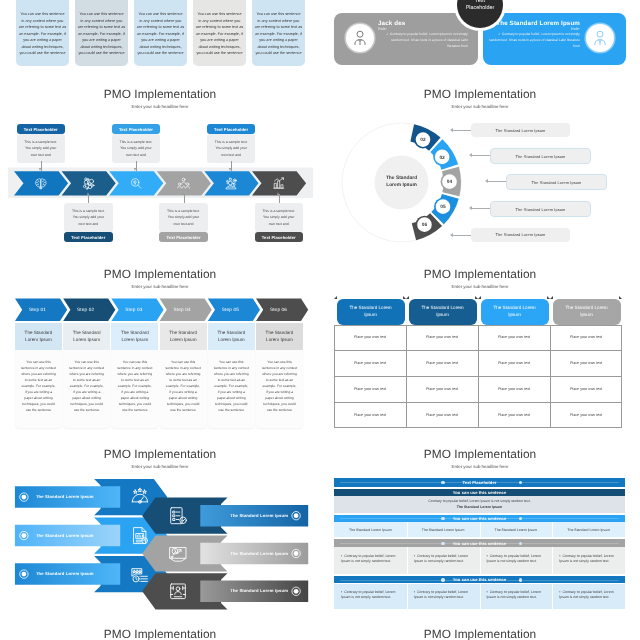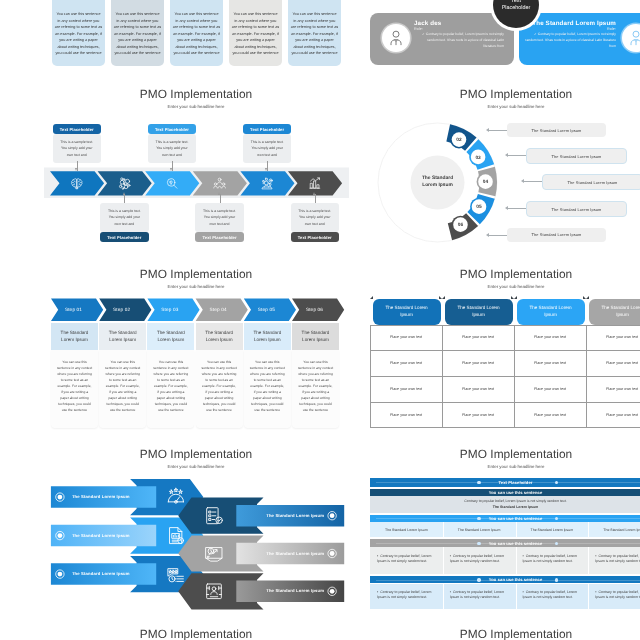--- a/index.html
+++ b/index.html
@@ -1,19 +1,19 @@
 <!DOCTYPE html>
 <html><head>
 <meta charset="utf-8">
 <style>
   html,body{margin:0;padding:0;width:640px;height:640px;background:#fff;
     font-family:"Liberation Sans",sans-serif;overflow:hidden;
     -webkit-font-smoothing:antialiased;text-rendering:geometricPrecision;}
   .deck{position:relative;width:640px;height:640px;background:#fff;}
-  .slide{position:absolute;width:320px;height:180px;overflow:hidden;background:#fff;margin-left:36px;}
+  .slide{position:absolute;width:320px;height:180px;overflow:hidden;background:#fff;}
   .s-title{position:absolute;left:0;width:320px;text-align:center;font-size:11.9px;
     color:#3d3d3d;font-weight:400;letter-spacing:.05px;line-height:15px;}
   .s-sub{position:absolute;left:0;width:320px;text-align:center;font-size:4.4px;
     color:#4a4a4a;letter-spacing:.02px;line-height:6px;}
 
   
   .a-card{position:absolute;width:53px;height:132px;border-radius:5px;
      font-size:3.8px;line-height:6.55px;color:#333;text-align:center;
      box-sizing:border-box;padding:0 2.5px;display:flex;align-items:flex-end;
      justify-content:center;}

